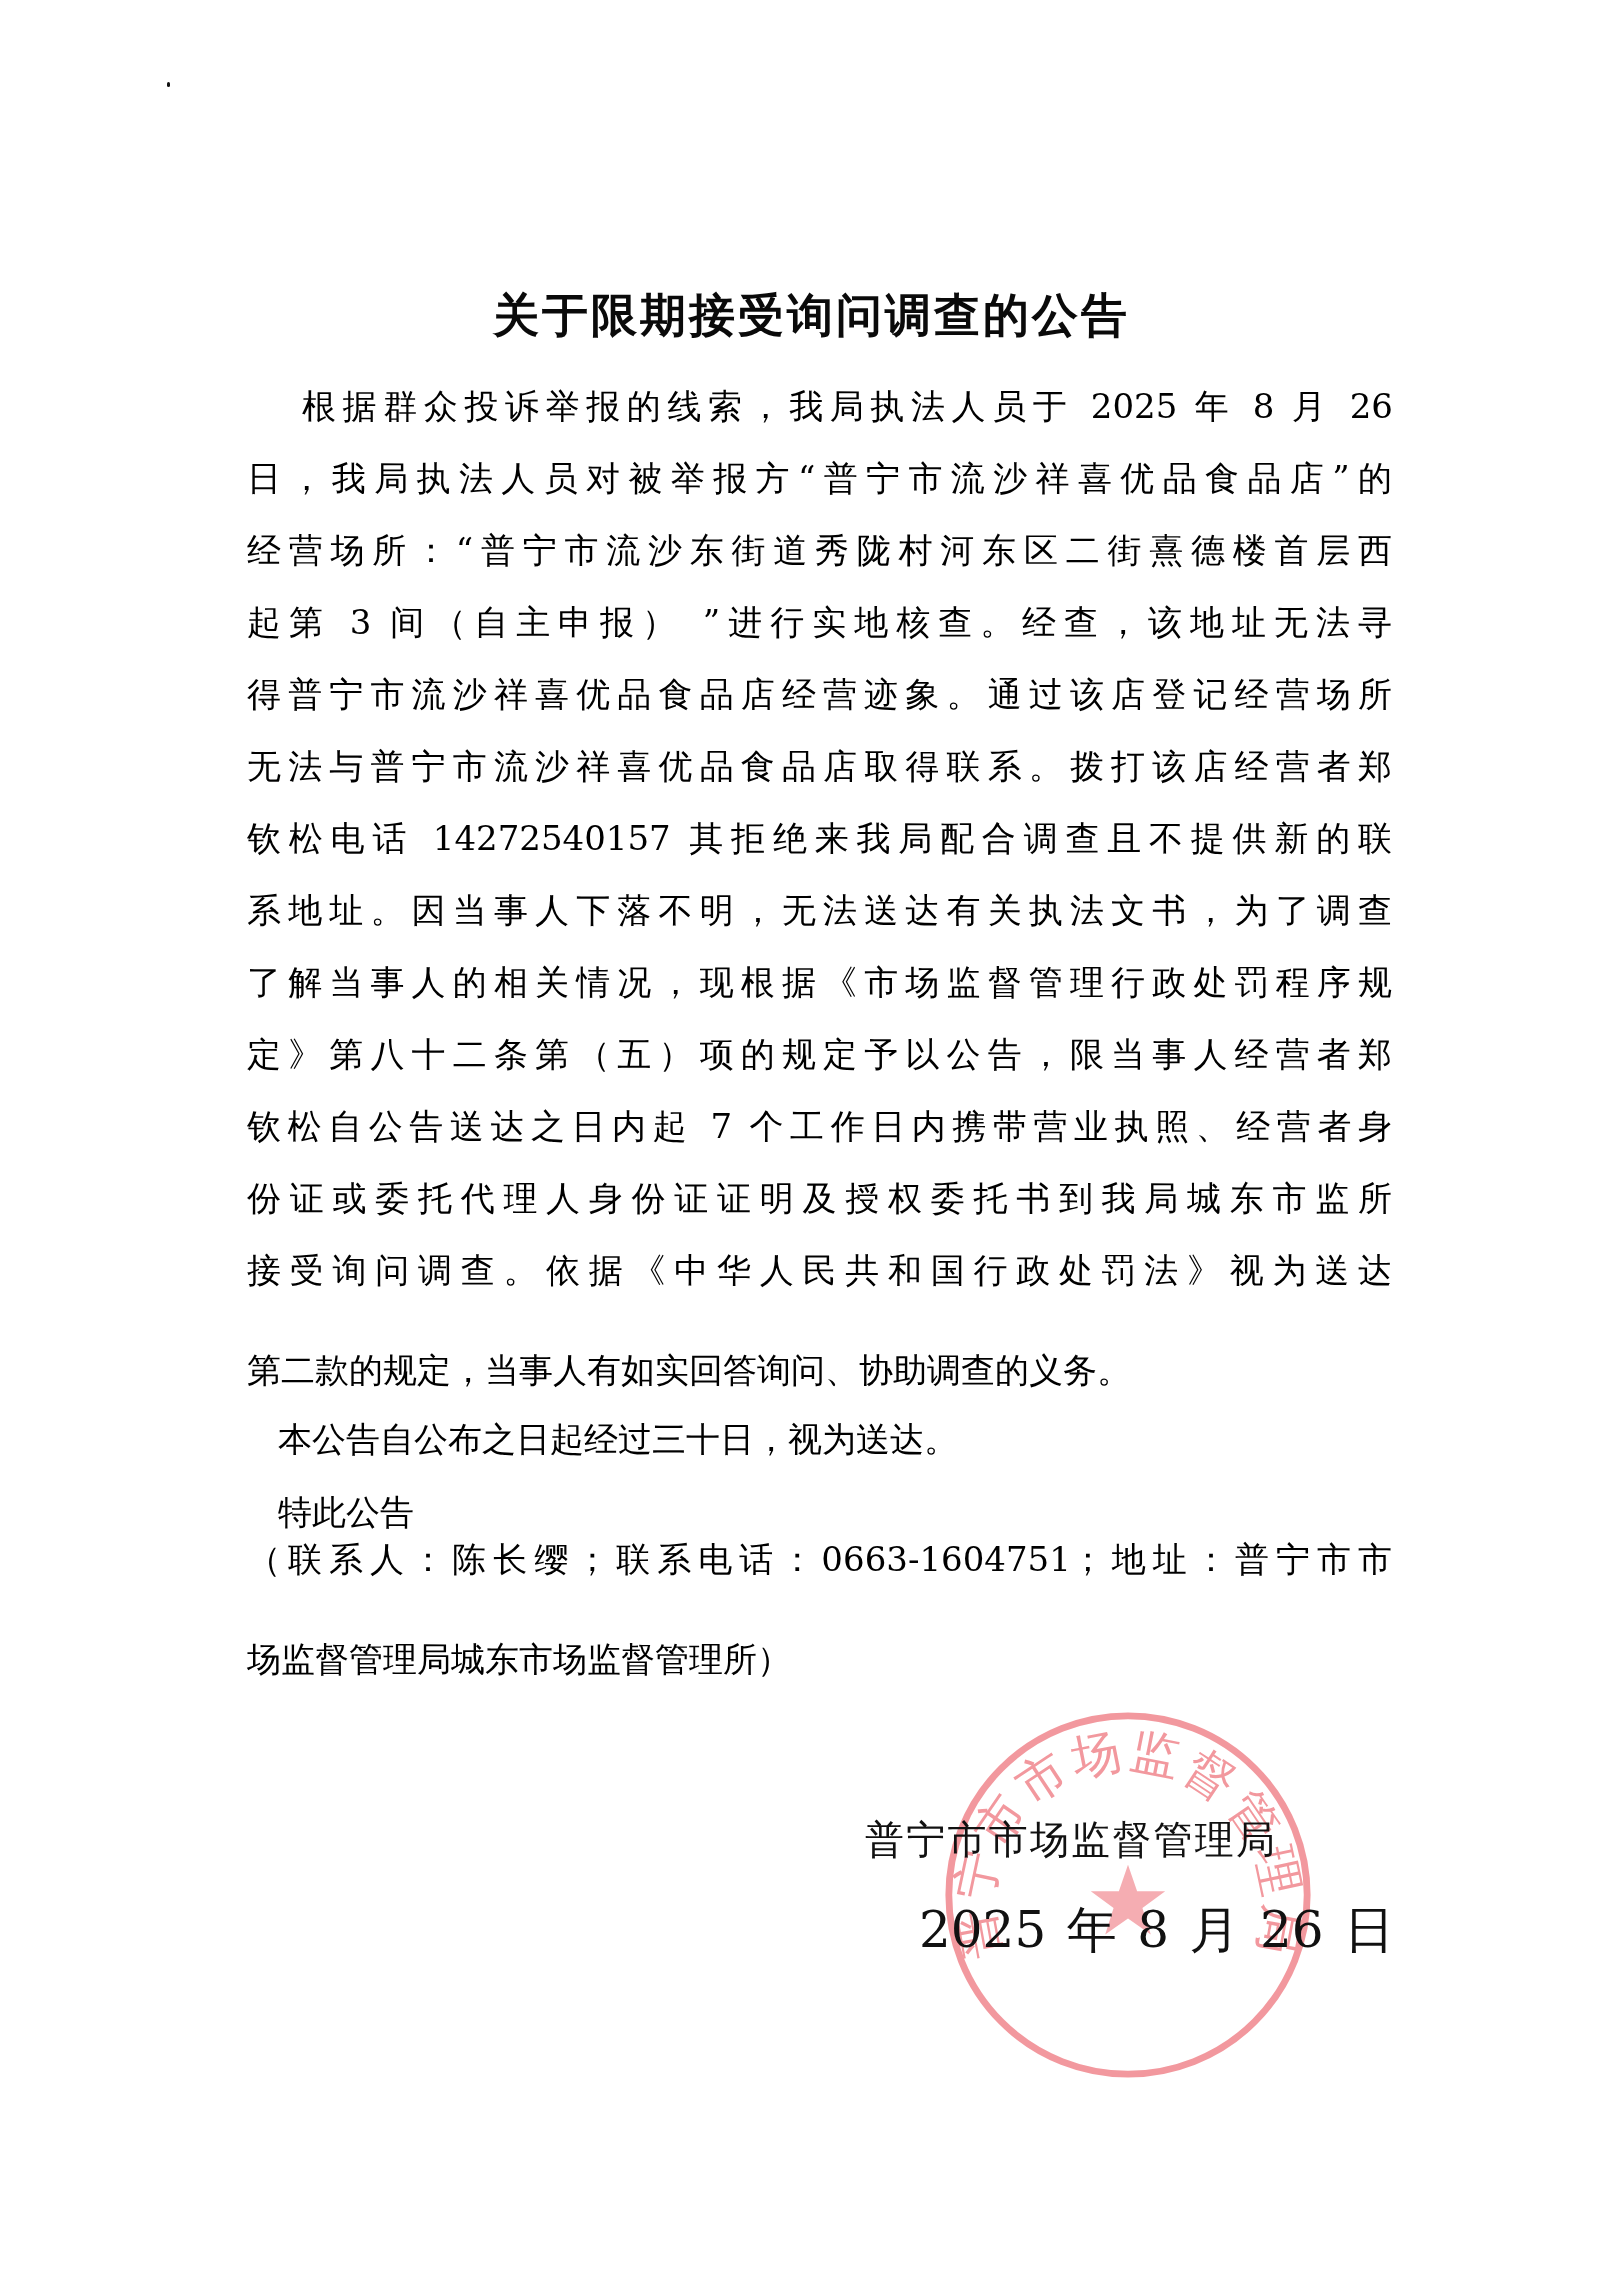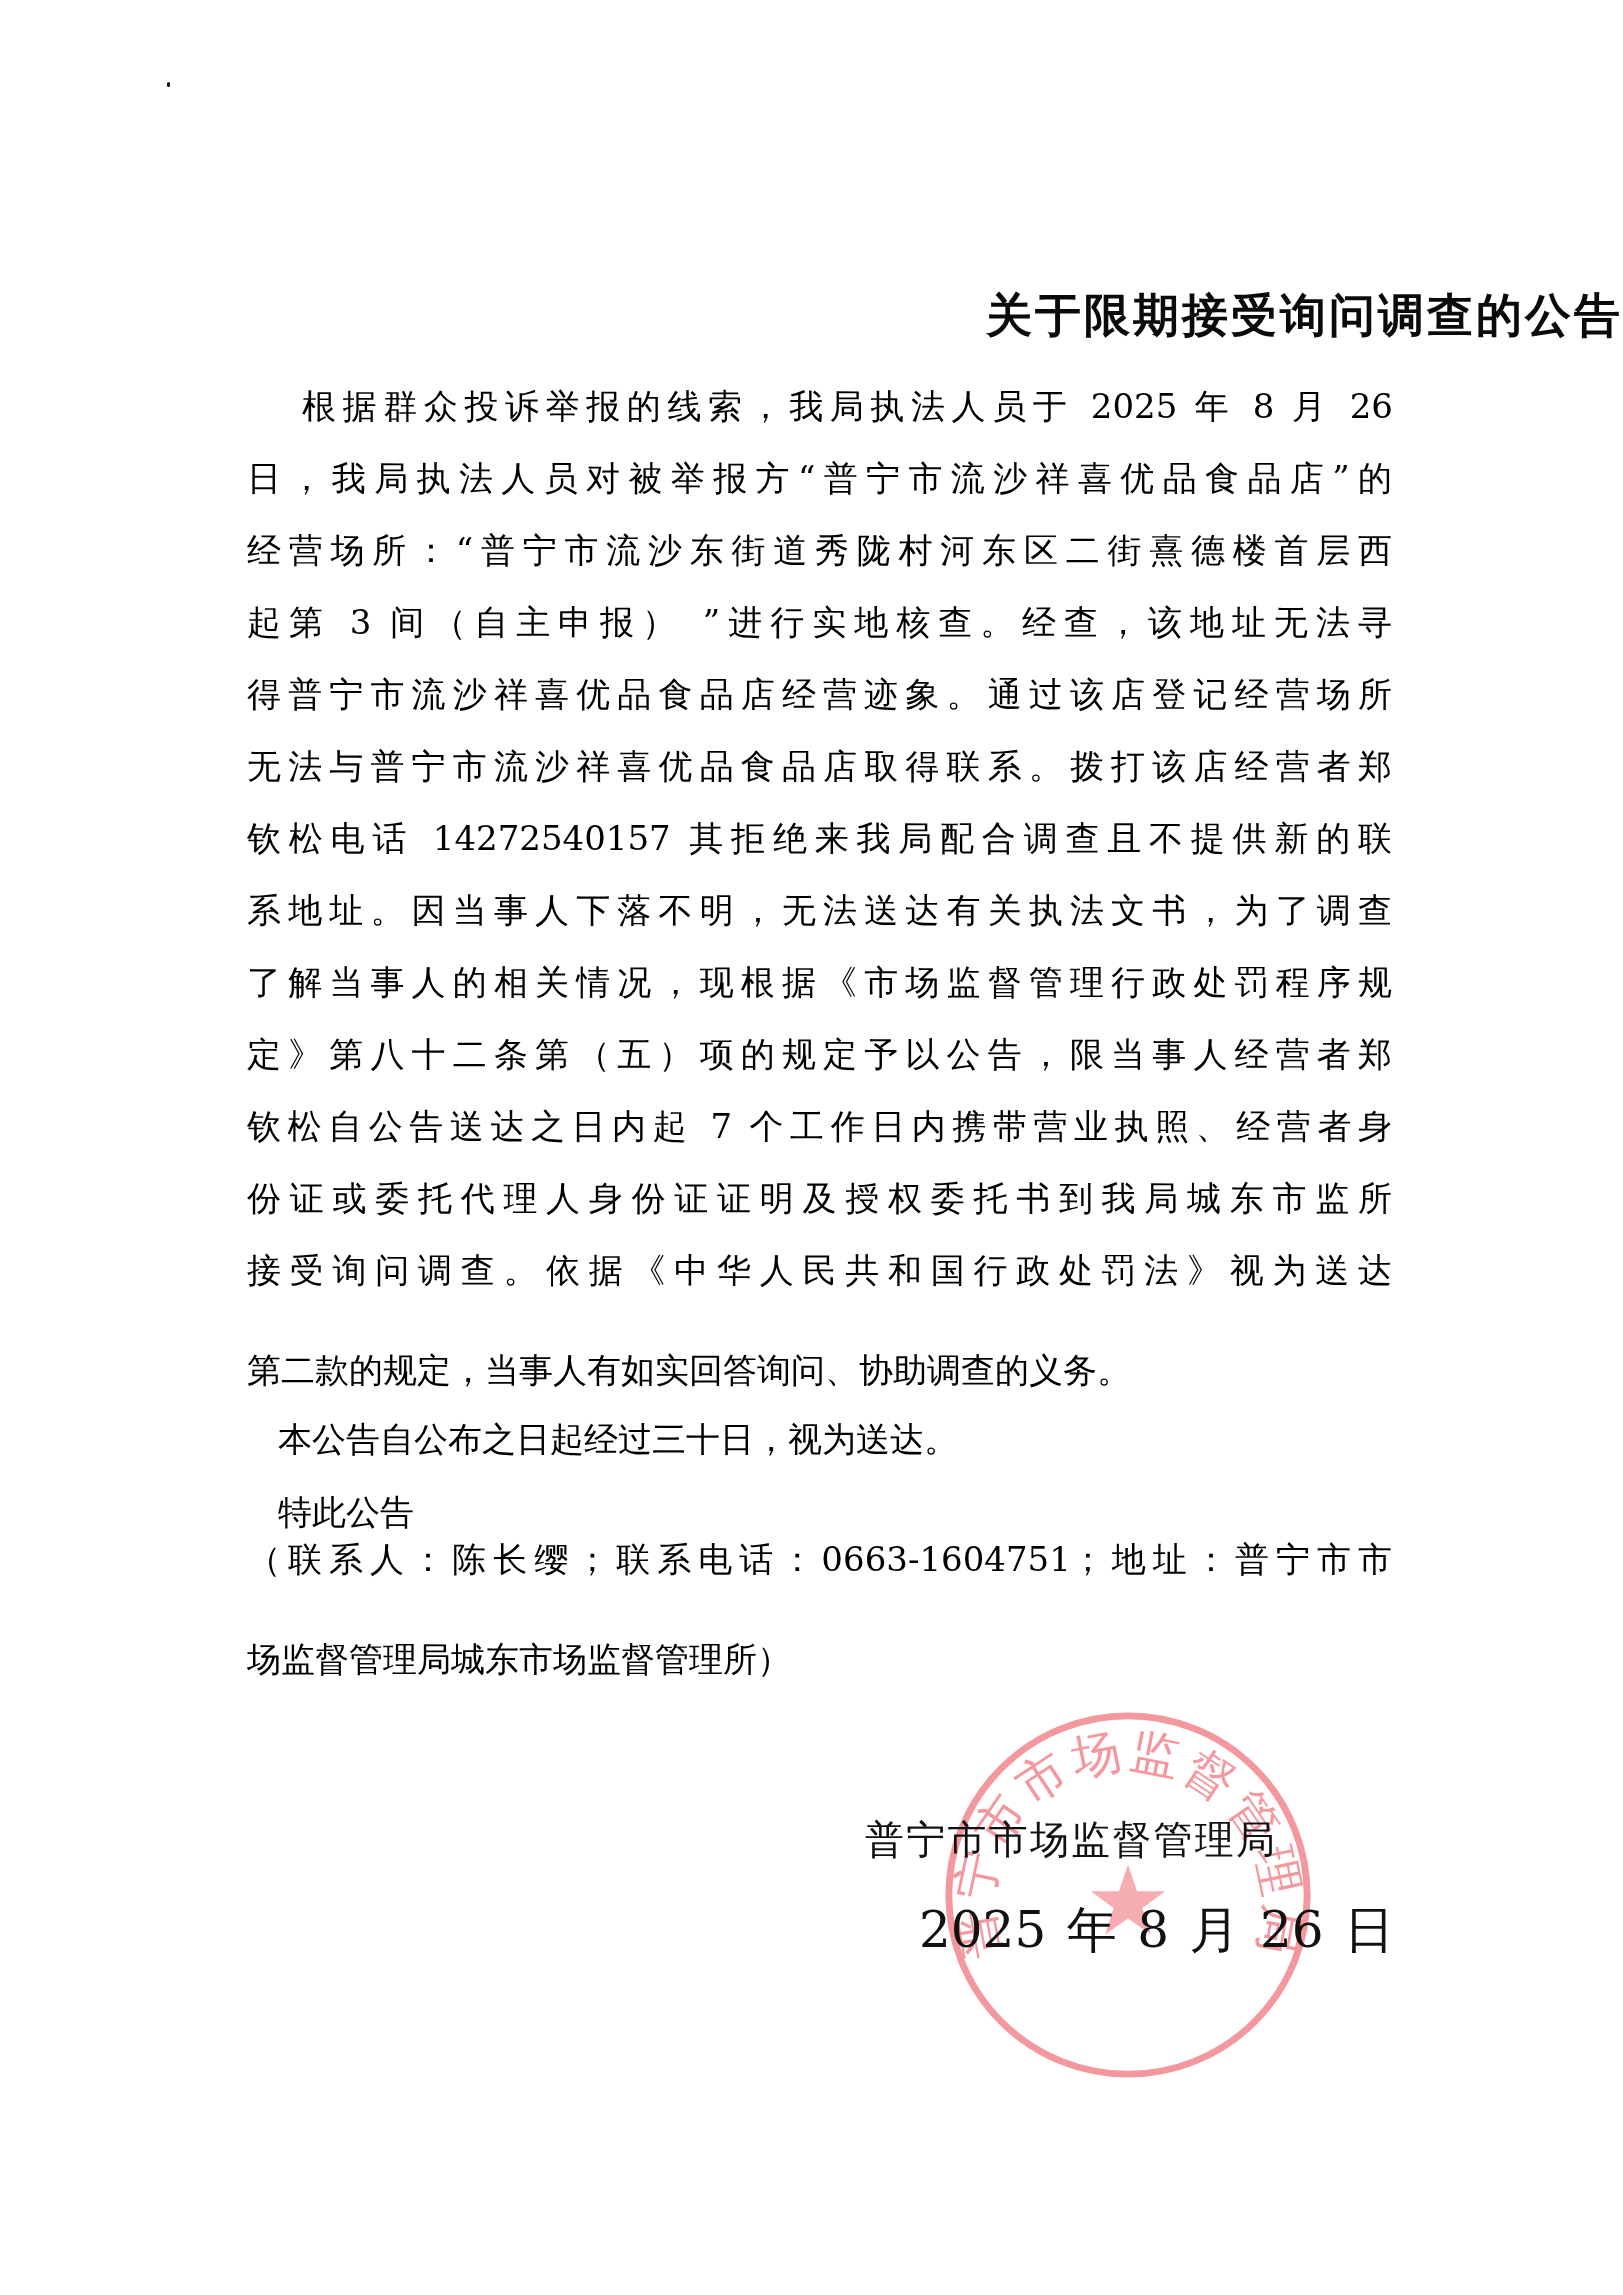--- a/index.html
+++ b/index.html
@@ -22,21 +22,21 @@
     width: 3px;
     height: 4.6px;
     background: #111;
     border-radius: 1.5px;
   }
   .title {
     position: absolute;
     left: 0;
     width: 1623px;
     top: 288px;
-    text-align: right;
+    text-align: center;
     font-family: "DejaVu Sans", "Liberation Sans", sans-serif;
     font-weight: bold;
     font-size: 46px;
     letter-spacing: 3px;
     line-height: 55px;
     color: #0a0a0a;
   }
   .body-line {
     position: absolute;
     left: 247px;

